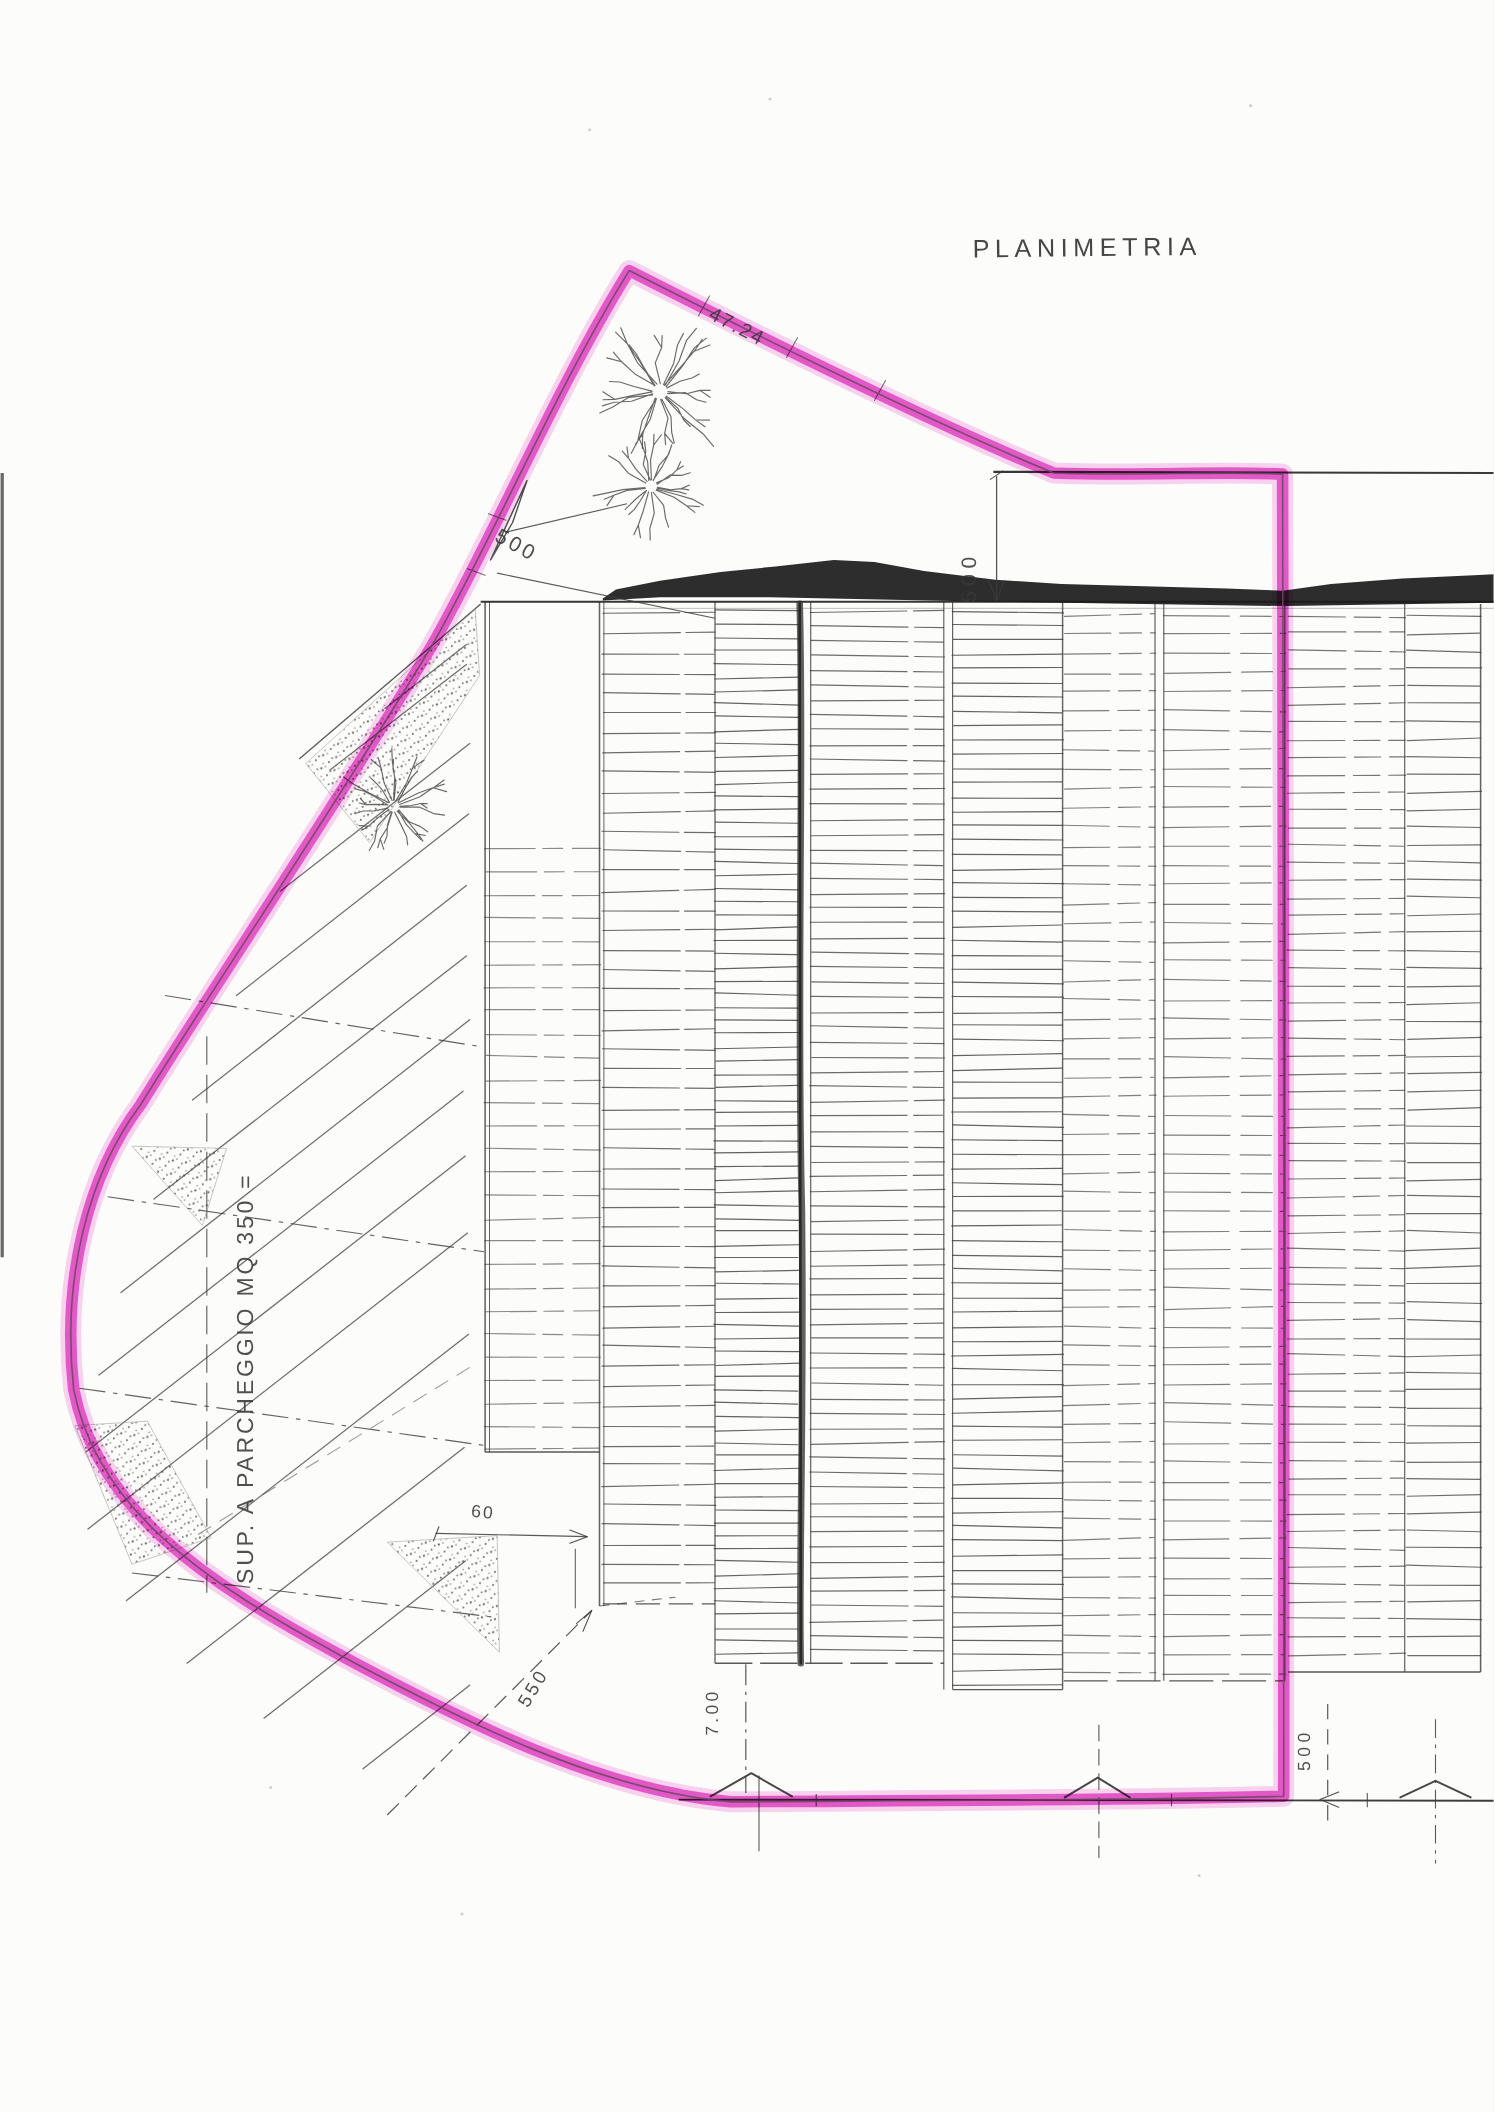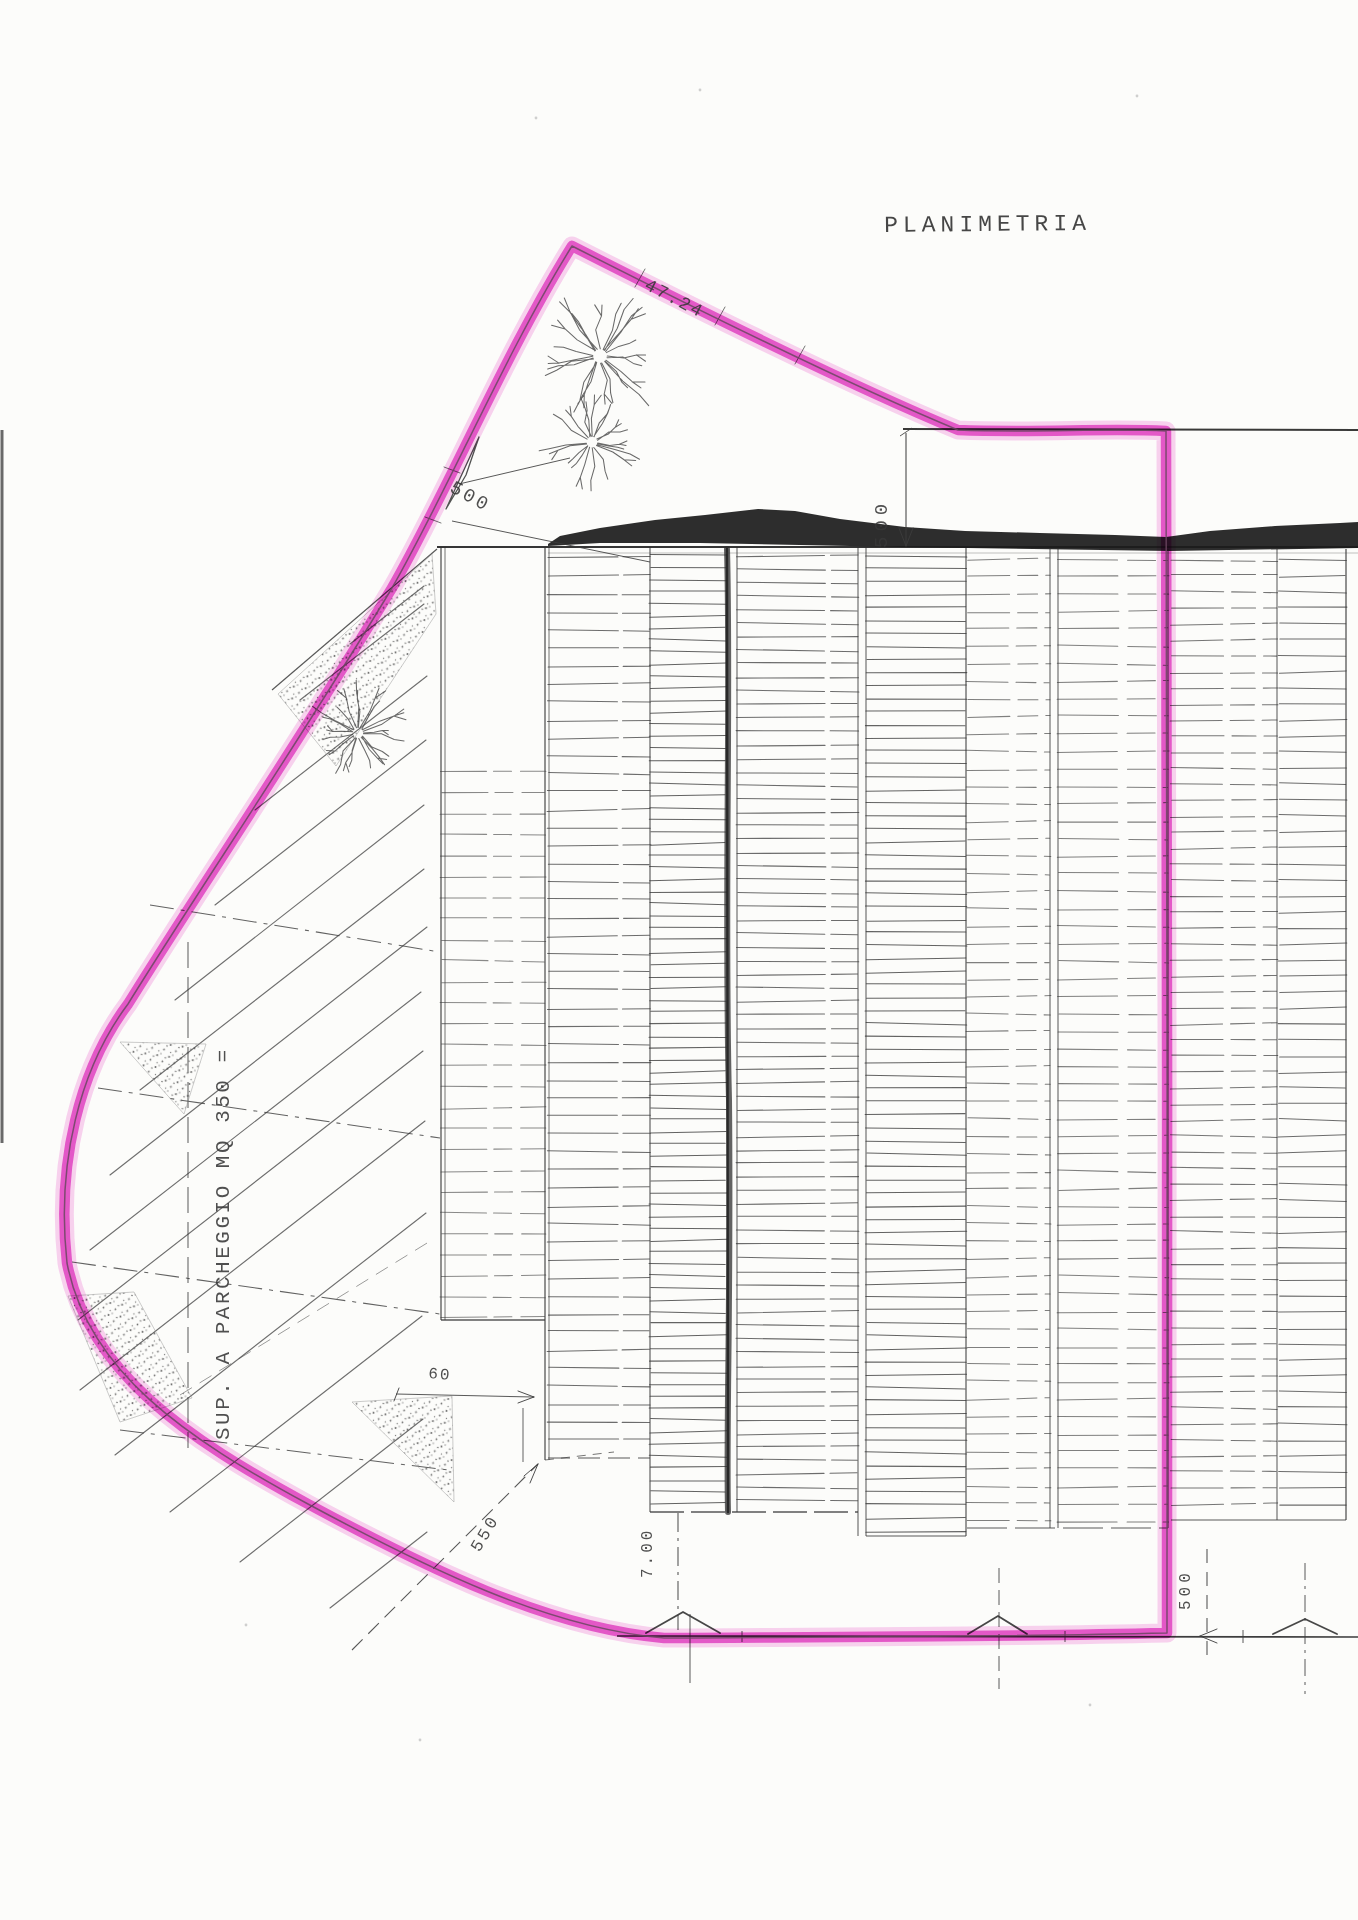--- a/index.html
+++ b/index.html
@@ -1,19 +1,19 @@
 <!DOCTYPE html>
 <html><head>
 <meta charset="utf-8">
 <style>
   html,body{margin:0;padding:0;background:#e8e8e6;}
   .page{
     position:relative;width:1358px;height:1920px;margin:0 auto;
     background:#fcfcfa;overflow:hidden;
-    font-family:Liberation Mono, monospace;color:#3c3c3c;
+    font-family:Liberation Sans, sans-serif;color:#3c3c3c;
   }
   svg.plan{position:absolute;left:0;top:0;width:1358px;height:1920px;}
   .lbl{
     position:absolute;white-space:nowrap;transform-origin:0 0;
     color:#383838;opacity:.88;line-height:1.1;
   }
   #title       {left:884px;top:214px;font-size:23px;letter-spacing:5px;color:#2e2e2e;transform:rotate(-0.6deg);}
   #parkingLbl  {left:212px;top:1440px;font-size:21px;letter-spacing:2.5px;transform:rotate(-90deg);}
   #dimTopEdge  {left:650px;top:276px;font-size:18px;letter-spacing:2px;transform:rotate(27.5deg);}
   #dim500a     {left:456px;top:478px;font-size:19px;letter-spacing:3px;transform:rotate(29deg);}

